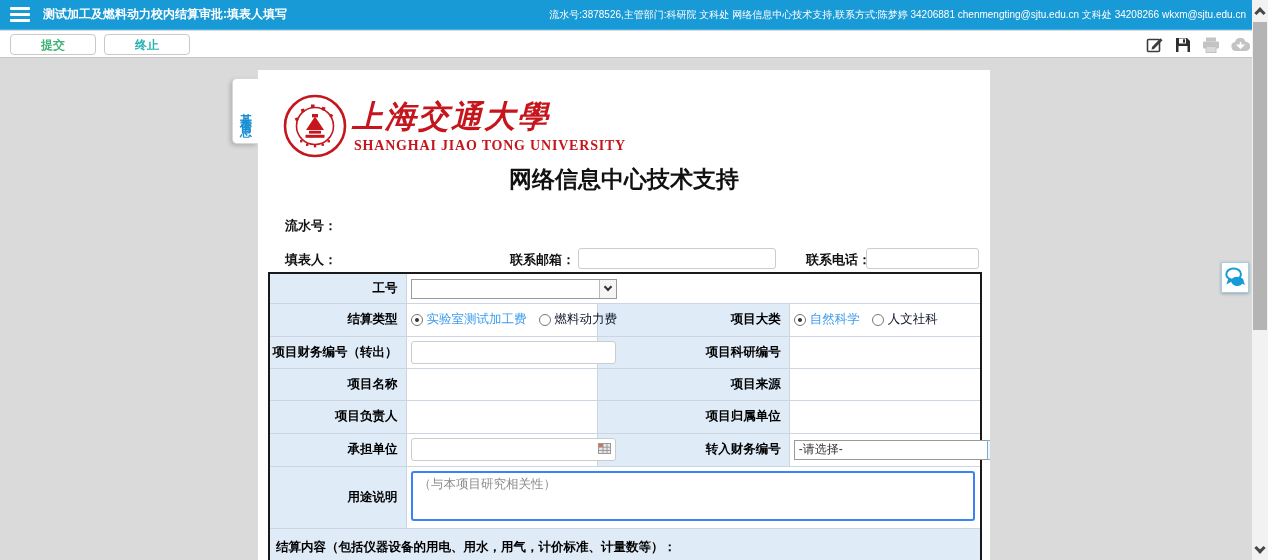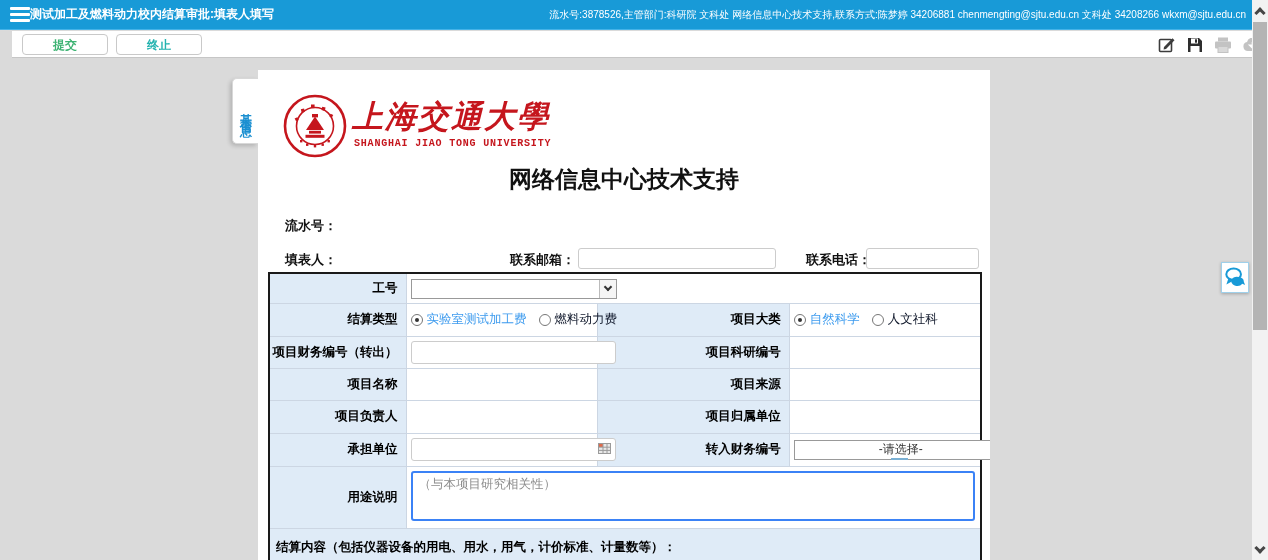--- a/index.html
+++ b/index.html
@@ -4,25 +4,25 @@
 <style>
   * { margin:0; padding:0; box-sizing:border-box; }
   html,body { width:1268px; height:560px; overflow:hidden; }
   body { position:relative; background:#dadada; font-family:"Liberation Sans", sans-serif; }
 
   
   .topbar { position:absolute; left:0; top:0; width:1252px; height:30px;
     background:#189ad7; display:flex; align-items:center; border-bottom:1px solid #45b3e8; }
   .hamburger { width:20px; height:15px; margin-left:10px; display:flex; flex-direction:column; justify-content:space-between; cursor:pointer; }
   .hamburger i { display:block; height:3px; background:#fff; border-radius:1px; }
-  .topbar-title { color:#fff; font-weight:bold; font-size:12px; white-space:nowrap; }
+  .topbar-title { color:#fff; font-weight:bold; font-size:12px; margin-left:13px; white-space:nowrap; }
   .topbar-info { color:#fff; font-size:10px; margin-left:auto; padding-right:6px; white-space:nowrap; overflow:hidden; }
 
   
-  .toolbar { position:absolute; left:0; top:31px; width:1252px; height:27px; background:#fff; border-bottom:1px solid #c6c6c6;margin-left:12px; }
+  .toolbar { position:absolute; left:0; top:31px; width:1252px; height:27px; background:#fff; border-bottom:1px solid #c6c6c6; }
   .tb-btn { position:absolute; top:3px; height:21px; width:86px; background:#fff;
     border:1px solid #c9c9c9; border-radius:4px; font-weight:bold; font-size:12px;
     font-family:"Liberation Sans",sans-serif; cursor:pointer; line-height:18px; }
   .btn-submit { left:10px; color:#3eb373; }
   .btn-terminate { left:104px; color:#26b3b0; }
   .tb-icons { position:absolute; left:1146px; top:5px; display:flex; gap:11px; align-items:center; }
   .tb-icons svg { display:block; cursor:pointer; }
 
   
   .scrollbar { position:absolute; right:0; top:0; width:16px; height:560px; background:#f2f2f2; }
@@ -44,22 +44,22 @@
   .chat-btn { position:absolute; left:1221px; top:262px; width:28px; height:31px;
     background:#fff; border:1px solid #9fd0ea; box-shadow:0 1px 3px rgba(0,0,0,.25);
     display:flex; align-items:center; justify-content:center; cursor:pointer; }
 
   
   .panel { position:absolute; left:258px; top:70px; width:732px; height:490px; background:#fff; overflow:hidden; }
 
   .seal { position:absolute; left:25px; top:24px; }
   .uni-cn { position:absolute; left:94px; top:26px; font-family:"Liberation Serif",serif; font-style:italic;
     font-weight:bold; font-size:31px; color:#c5161d; letter-spacing:2px; white-space:nowrap; }
-  .uni-en { position:absolute; left:96px; top:68px; font-family:Liberation Mono, monospace;
-    font-weight:bold; font-size:10px; color:#c5161d; letter-spacing:.8px; white-space:nowrap; }
+  .uni-en { position:absolute; left:96px; top:68px; font-family:Liberation Serif, serif;
+    font-weight:bold; font-size:14px; color:#c5161d; letter-spacing:.8px; white-space:nowrap; }
 
   .form-title { position:absolute; left:0; top:94px; width:100%; text-align:center;
     font-size:23px; font-weight:bold; color:#111; }
 
   .serial-row { position:absolute; left:27px; top:147px; font-size:13px; font-weight:bold; color:#111; }
   .filler-row { position:absolute; left:27px; top:178px; width:700px; height:22px; font-size:13px; font-weight:bold; color:#111; }
   .filler-row .lbl { position:absolute; top:3px; }
   .lbl-filler { left:0; } .lbl-email { left:225px; } .lbl-phone { left:521px; }
   .txt-input { position:absolute; border:1px solid #ccc; border-radius:3px; background:#fff; height:21px;
     font-size:12px; padding:0 4px; font-family:"Liberation Sans",sans-serif; }
@@ -73,21 +73,21 @@
   .grid td.val { background:#fff; padding:0 4px; }
   .c1 { width:137px; } .c2 { width:218px; } .c3 { width:135px; } .c4 { width:220px; }
   .r-std  { height:32px; } .r1 { height:30px;margin-top:28px; } .r2 { height:33px; } .r7 { height:59px; }
 
   .sel { display:inline-flex; align-items:center; justify-content:space-between;
     border:1px solid #999; background:#fff; height:20px; cursor:pointer; }
   .sel .sel-text { font-size:12px; color:#333; padding-left:4px; }
   .sel .sel-arrow { width:17px; height:18px; border-left:1px solid #bbb; background:#f5f5f5;
     display:flex; align-items:center; justify-content:center; }
   .sel .sel-arrow .chevs { width:6px; height:6px; border-right:2px solid #333; border-bottom:2px solid #333; transform:rotate(45deg); margin-top:-3px; }
-  .sel-emp { width:206px; } .sel-fin { width:210px;flex-direction:column; }
+  .sel-emp { width:206px; } .sel-fin { width:210px; }
   .sel-fin .sel-arrow { border:1px solid #7ab0d4; background:#eef6fc; height:20px; margin-right:-1px; }
 
   .radio-group { display:flex; align-items:center; gap:2px; white-space:nowrap; }
   .radio { display:inline-block; width:12px; height:12px; border:1px solid #777; border-radius:50%; background:#fff; position:relative; margin-right:2px; flex:none; cursor:pointer; }
   .radio.on::after { content:""; position:absolute; left:3px; top:3px; width:4px; height:4px; border-radius:50%; background:#333; }
   .opt-label { font-size:12.5px; color:#0f172a; cursor:pointer; }
   .opt-label.sel-blue { color:#3d9bee; }
   .radio-gap { width:8px; flex:none; }
 
   .cell-input { border:1px solid #ccc; border-radius:3px; height:23px; width:205px; font-size:12px; padding:0 4px; background:#fff; font-family:"Liberation Sans",sans-serif; }

